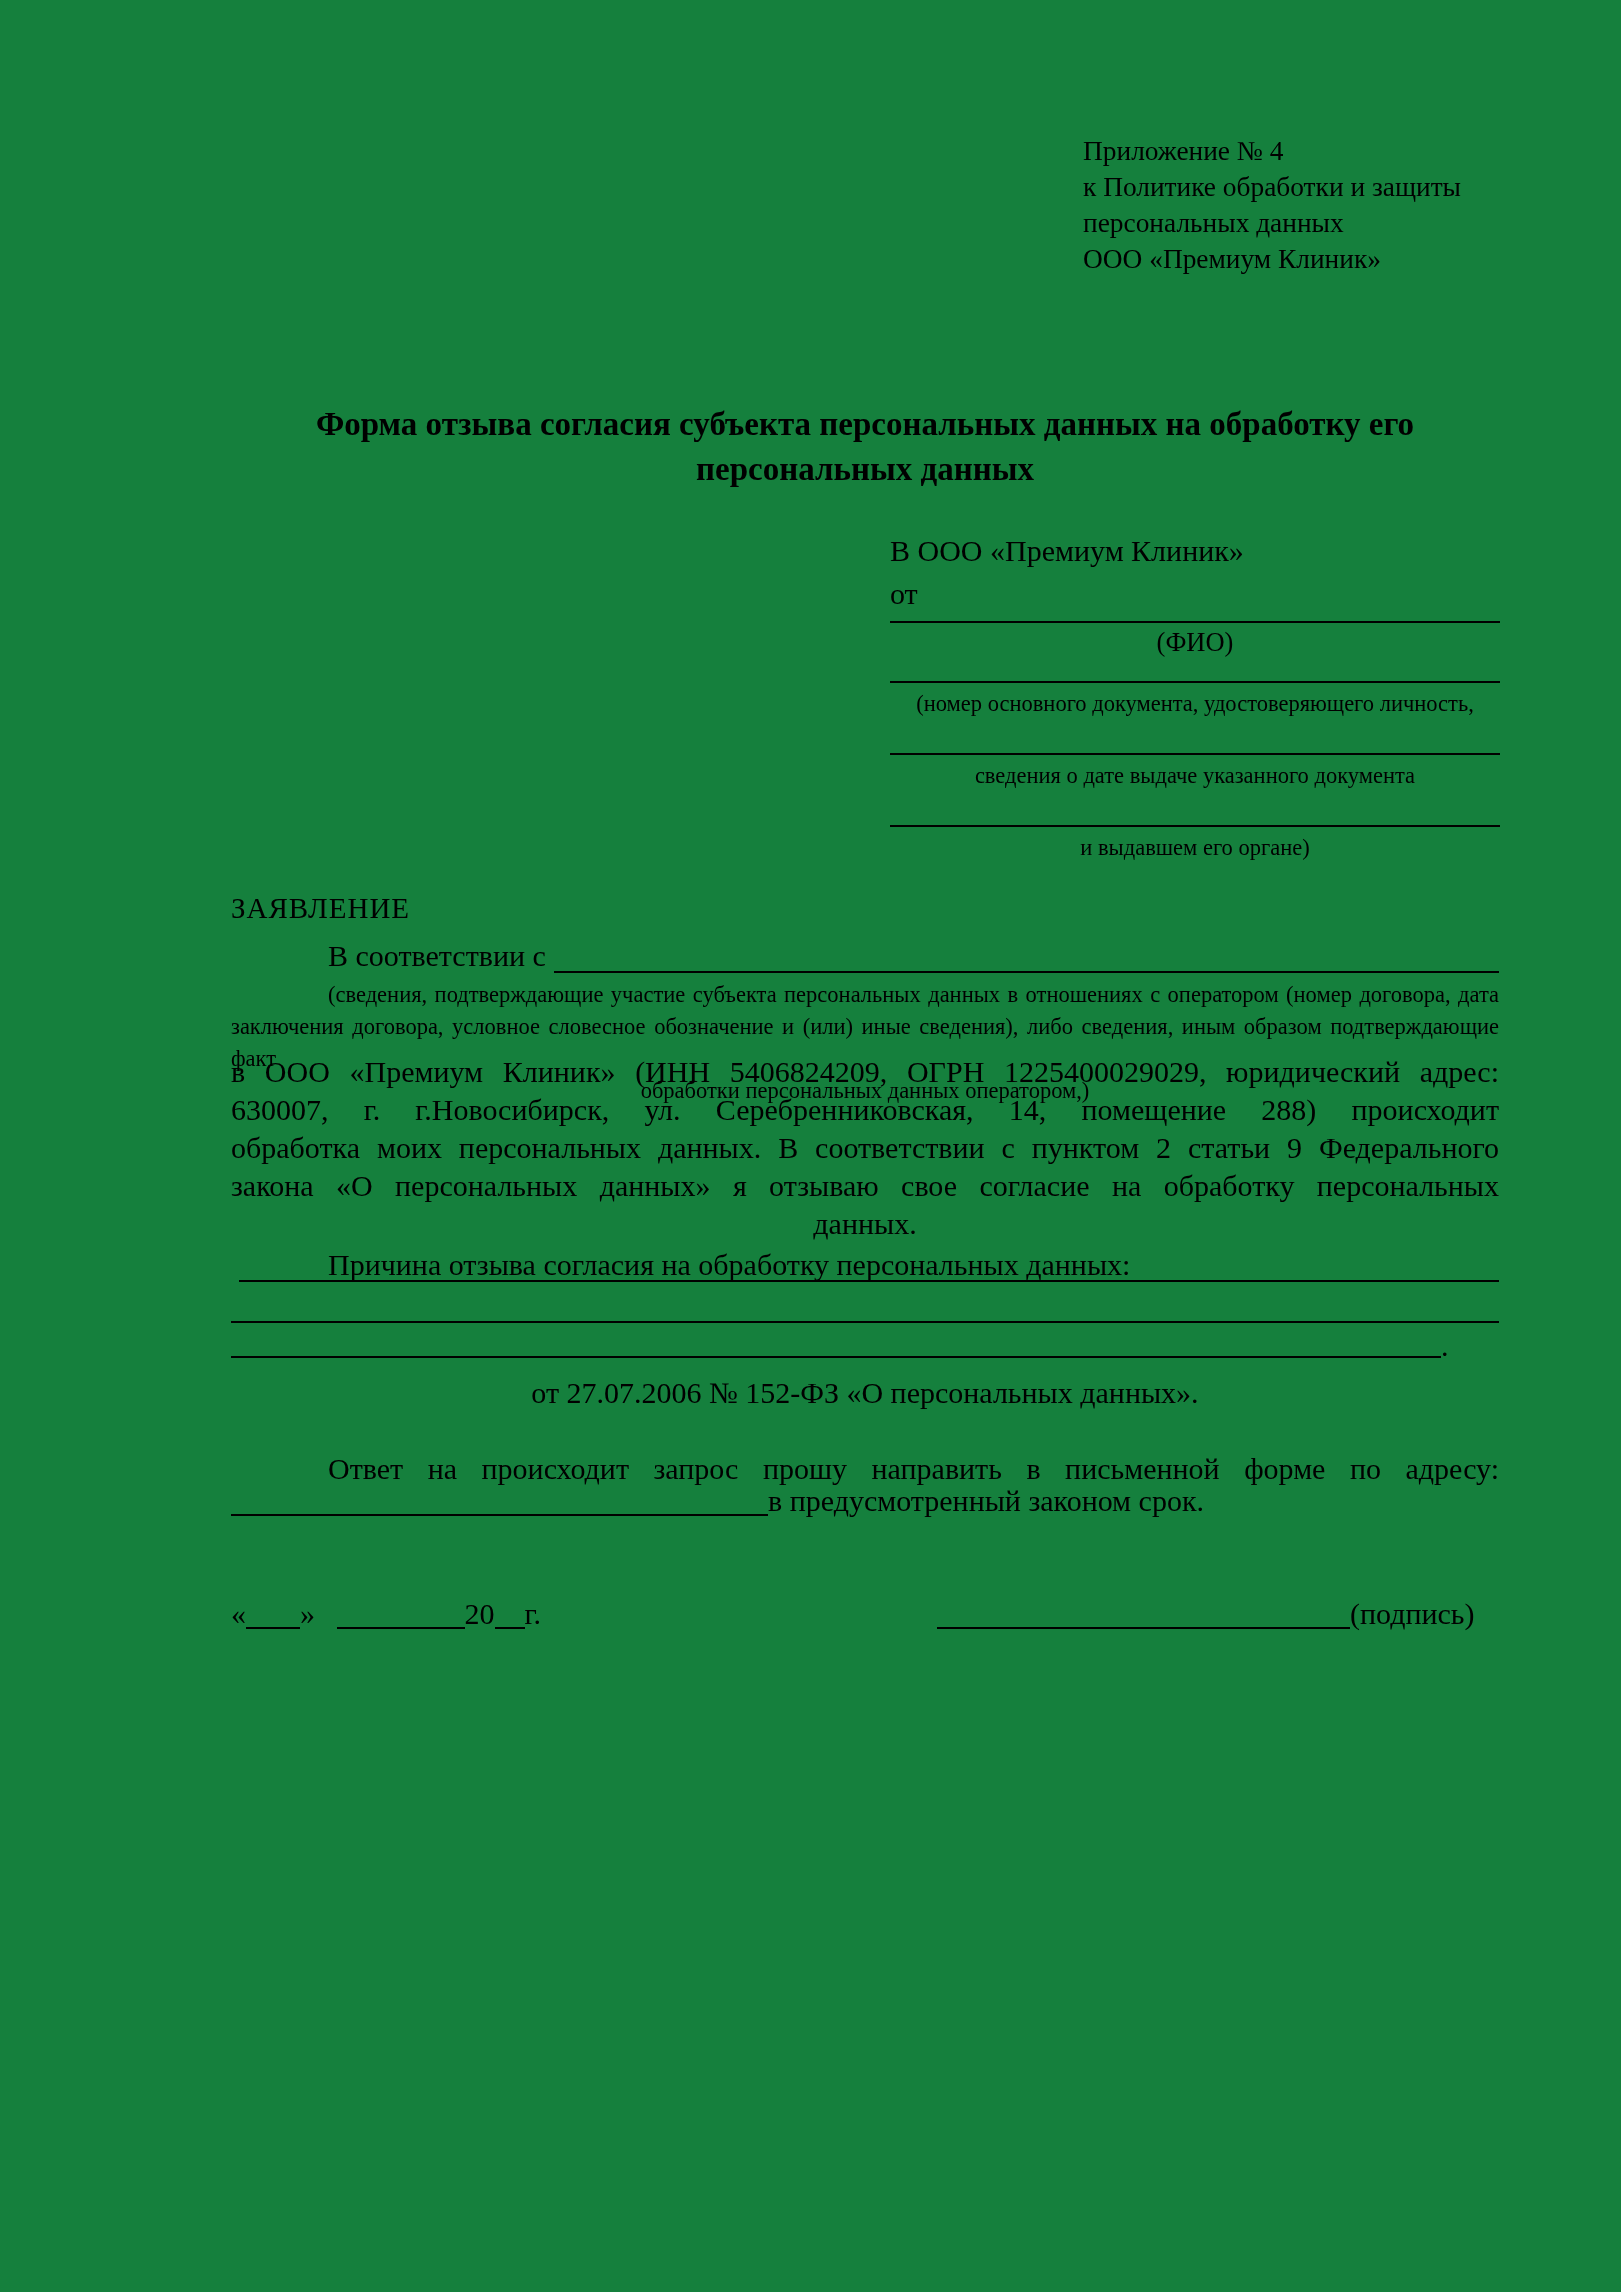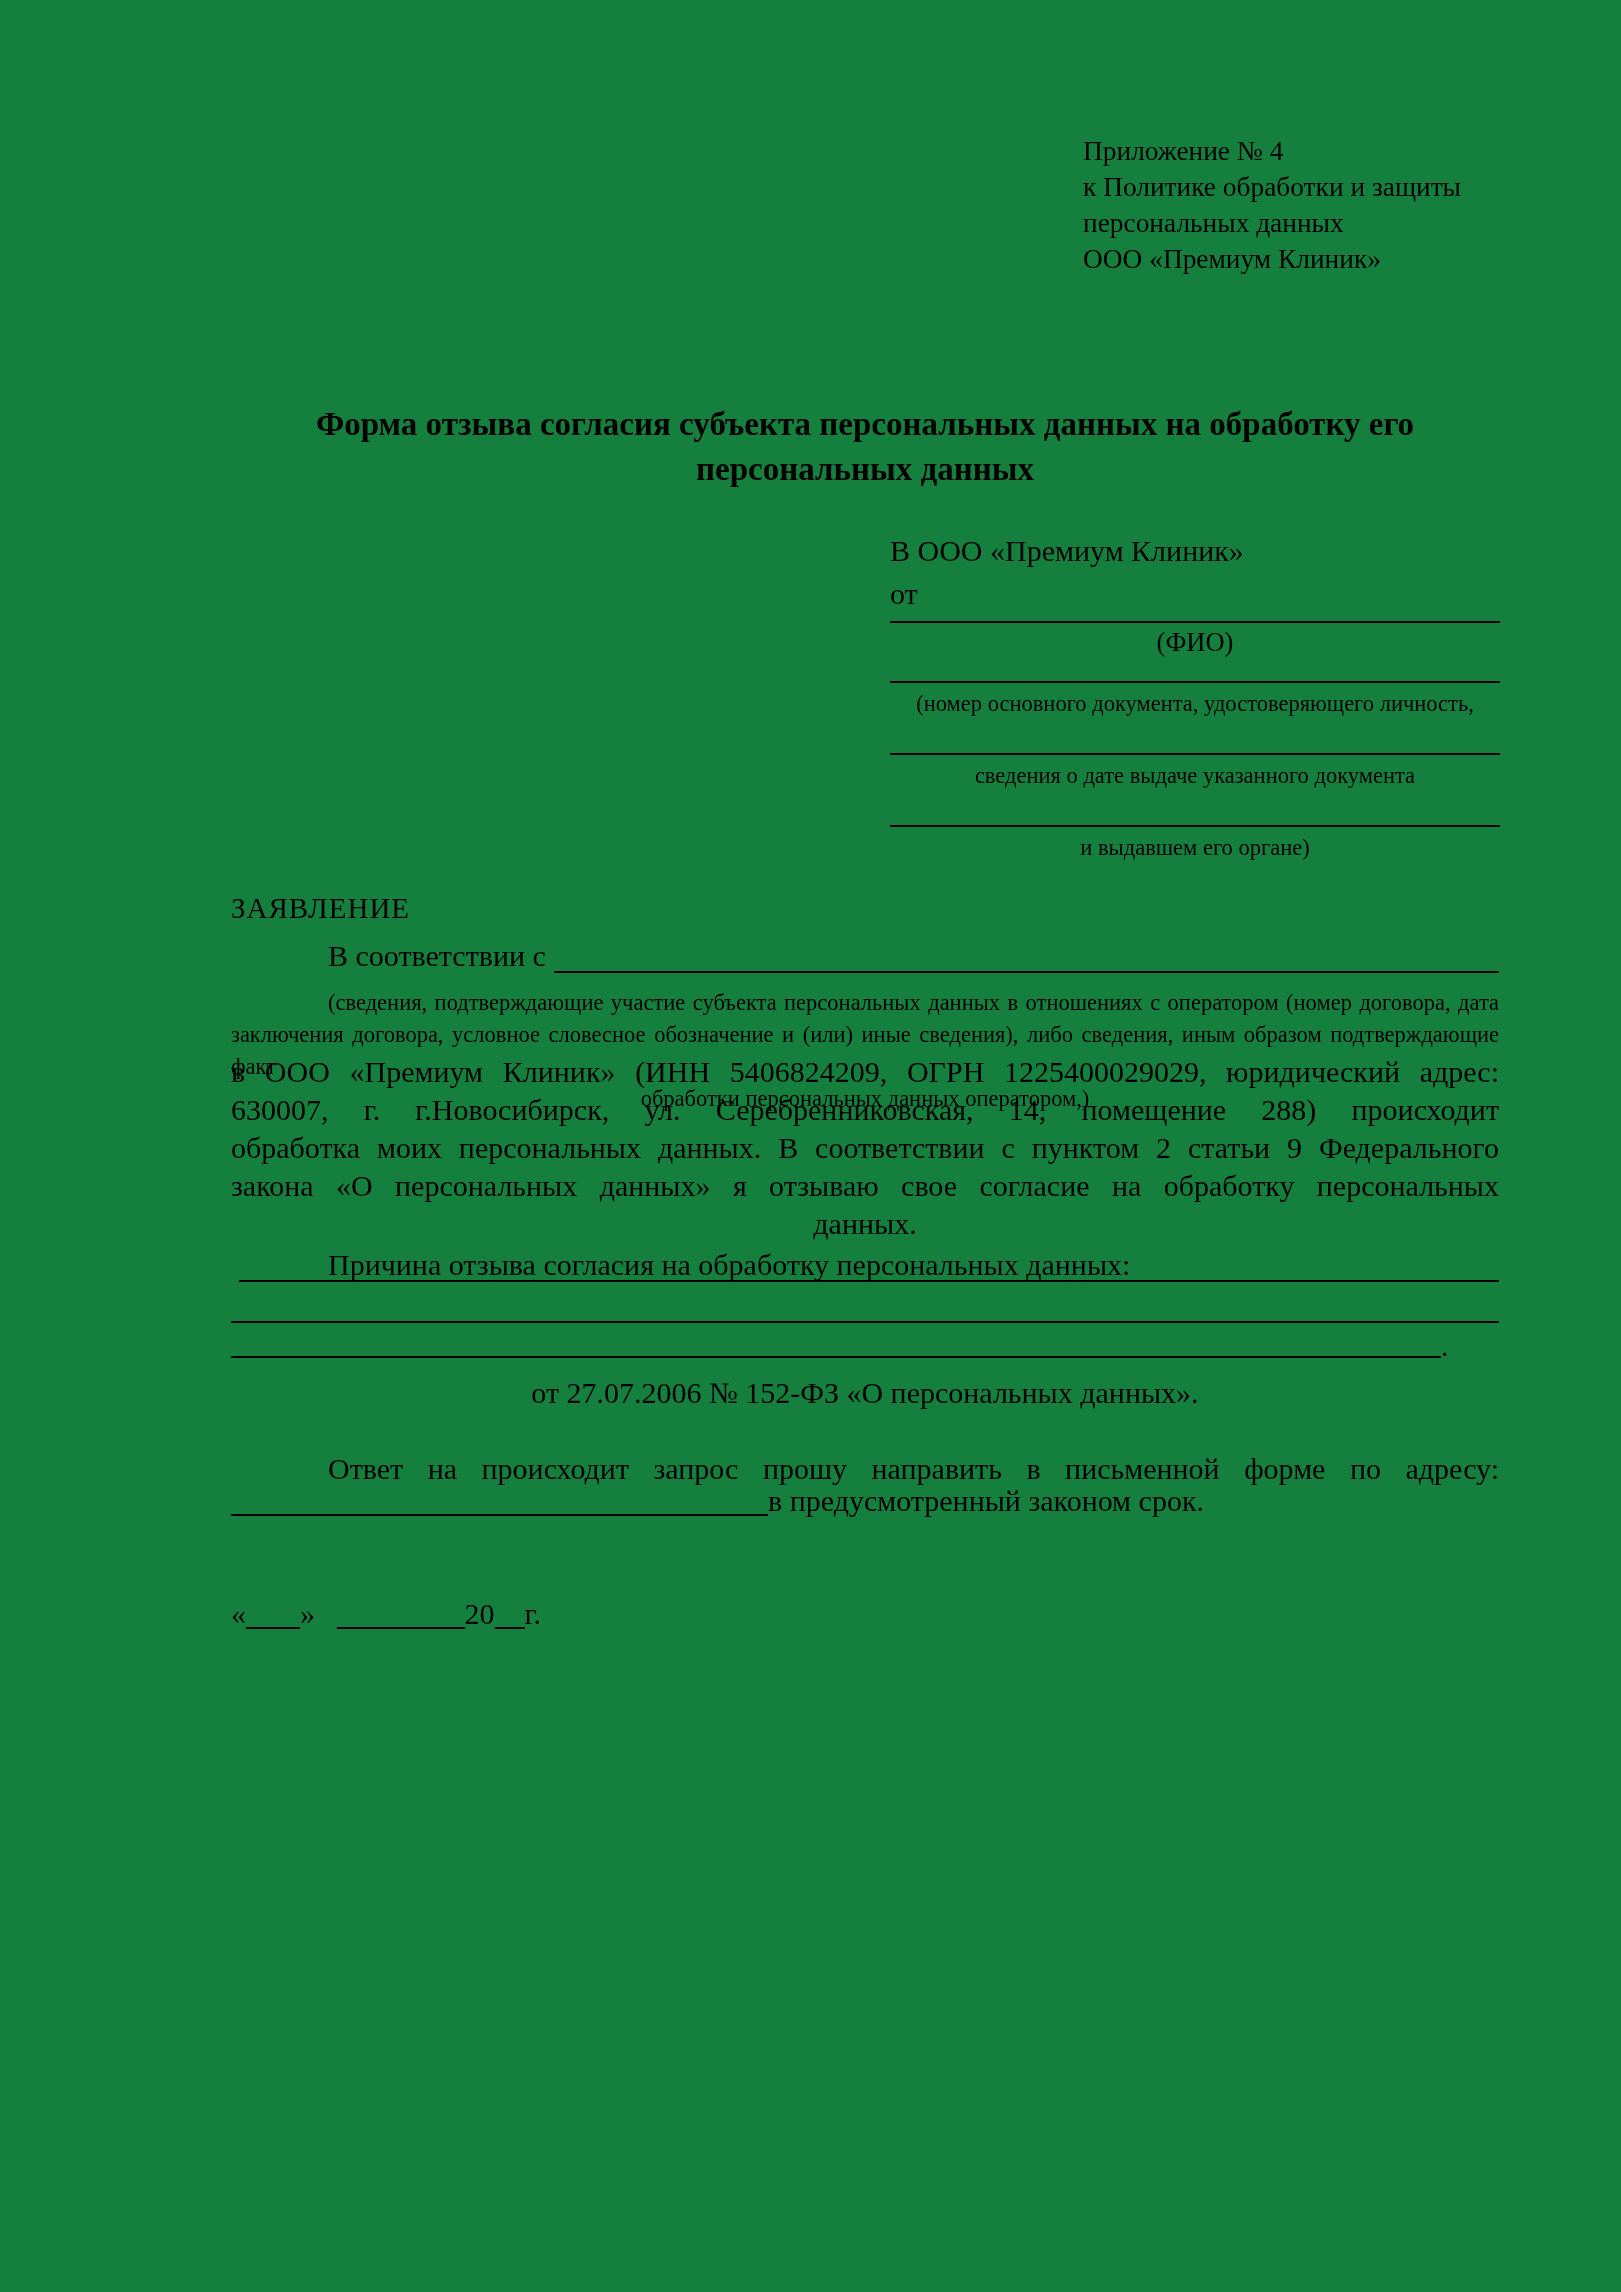--- a/index.html
+++ b/index.html
@@ -31,21 +31,21 @@
 
   .intro { left:231px; top:938px; width:1268px; height:35px; display:flex; font-size:30px; }
   .intro-text { padding-left:97px; line-height:35px; white-space:nowrap; }
   .fill { flex:1; border-bottom:2.9px solid #000; margin-left:7.8px; }
 
   .note { left:231px; top:979px; width:1268px; font-size:22.5px; line-height:32px; }
   .bodypar { left:231px; top:1053px; width:1268px; font-size:30px; line-height:38px; }
 
   .jline { text-align:justify; text-align-last:justify; }
   .jline-last { text-align:center; }
-  .ind { text-indent:97px;margin-top:8px; }
+  .ind { text-indent:97px; }
 
   .reason { left:231px; top:1249px; width:1268px; height:31px; display:flex; font-size:30px;flex-direction:column; }
   .reason-text { padding-left:97px; line-height:31px; white-space:nowrap; }
 
   .blankrow1 { left:231px; top:1280px; width:1268px; height:43px; border-bottom:2.9px solid #000; }
   .blankrow2 { left:231px; top:1326px; width:1268px; height:32px; display:flex; align-items:flex-end; font-size:30px; }
   .fill2 { width:1210px; height:100%; border-bottom:2.9px solid #000; }
   .dot { line-height:25.5px; }
 
   .confirm { left:231px; top:1374px; width:1268px; font-size:30px; line-height:38px; }
@@ -128,16 +128,17 @@
   <div class="abs confirm">
     <div class="jline-last">от 27.07.2006 № 152-ФЗ «О персональных данных».</div>
   </div>
 
   <div class="abs resp1">Ответ на происходит запрос прошу направить в письменной форме по адресу:</div>
 
   <div class="abs resp2"><span class="ublank addrblank"></span><span>в предусмотренный законом срок.</span></div>
 
   <div class="abs footer">
     <span class="f-left"><span>«</span><span class="ublank w-day"></span><span>»</span><span class="ublank w-month"></span><span>20</span><span class="ublank w-year"></span><span>г.</span></span>
+    <span class="f-right"><span class="ublank w-sig"></span><span>(подпись)</span></span>
   </div>
 
 </div>
 
 
 </body></html>

